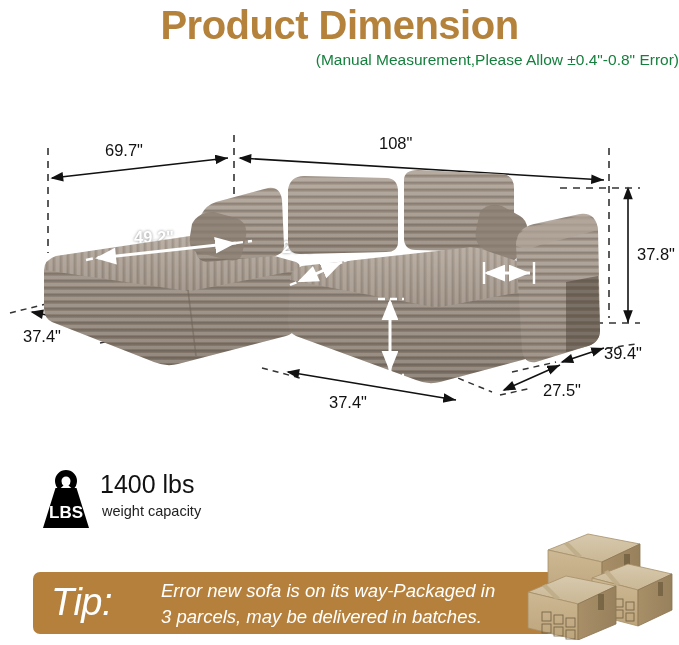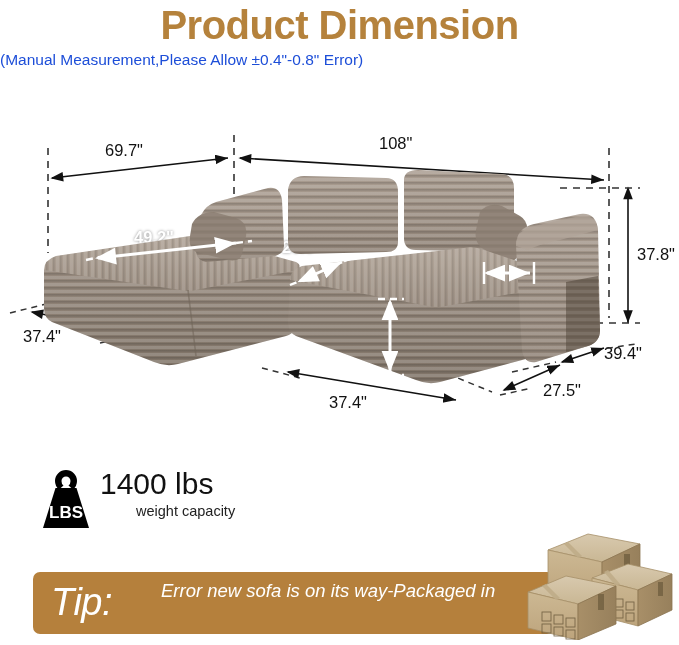--- a/index.html
+++ b/index.html
@@ -10,40 +10,40 @@
   }
   #stage{position:absolute;inset:0;width:679px;height:645px;background:#fff;}
 
   
   .title{
     position:absolute;left:0;top:2px;width:679px;text-align:center;
     font-size:40px;font-weight:700;letter-spacing:-.5px;
     color:#b5823c;line-height:46px;
   }
   .subtitle{
-    position:absolute;left:0;top:50px;width:679px;text-align:left;
-    font-size:15.5px;font-weight:400;color:#1d4ed8;line-height:20px;
+    position:absolute;left:0;top:50px;width:679px;text-align:right;
+    font-size:15.5px;font-weight:400;color:#15803d;line-height:20px;
   }
 
   
   .dim{position:absolute;font-size:16.5px;font-weight:500;color:#111;white-space:nowrap;}
   .dim.w{color:#ffffff;font-weight:700;text-shadow:0 0 3px rgba(0,0,0,.45);}
 
   svg.overlay{position:absolute;left:0;top:0;width:679px;height:645px;overflow:visible;}
   svg.overlay.under{z-index:1;}
   svg.overlay.over{z-index:6;}
 
   
   #sofa{position:absolute;left:0;top:150px;width:679px;height:260px;z-index:3;}
 
   
   .wbox{position:absolute;left:38px;top:466px;width:250px;height:70px;}
   .wicon{position:absolute;left:0;top:2px;width:56px;height:62px;}
-  .wnum{position:absolute;left:62px;top:0px;font-size:30px;font-weight:400;color:#111;line-height:36px;}
-  .wcap{position:absolute;left:64px;top:36px;font-size:14.5px;font-weight:400;color:#222;line-height:18px;margin-left:34px;}
+  .wnum{position:absolute;left:62px;top:0px;font-size:25px;font-weight:400;color:#111;line-height:36px;}
+  .wcap{position:absolute;left:64px;top:36px;font-size:14.5px;font-weight:400;color:#222;line-height:18px;}
 
   
   .tip{
     position:absolute;left:33px;top:572px;width:521px;height:62px;
     background:#b5803c;border-radius:7px;z-index:4;font-style:italic;
   }
   .tipword{
     position:absolute;left:18px;top:4px;font-size:38px;font-weight:400;
     color:#fff;line-height:52px;letter-spacing:-.5px;
   }
@@ -258,20 +258,21 @@
       <text x="28" y="50" text-anchor="middle" fill="#fff" font-family="Liberation Sans, sans-serif" font-size="17" font-weight="700">LBS</text>
     </svg>
     <div class="wnum">1400 lbs</div>
     <div class="wcap">weight capacity</div>
   </div>
 
   <div class="tip">
     <div class="tipword">Tip:</div>
     <div class="tiptext">
       <div>Error new sofa is on its way-Packaged in</div>
+      <div>3 parcels, may be delivered in batches.</div>
     </div>
   </div>
 
   <svg id="boxes" viewBox="0 0 159 112">
 
     <g>
       <path d="M28 22 L68 6 L120 16 L82 34 Z" fill="url(#cardTop)" stroke="#a68f68" stroke-width=".8"></path>
       <path d="M28 22 L82 34 L82 72 L28 60 Z" fill="url(#cardFront)" stroke="#a68f68" stroke-width=".8"></path>
       <path d="M82 34 L120 16 L120 54 L82 72 Z" fill="url(#cardSide)" stroke="#8a7450" stroke-width=".8"></path>
       <path d="M48 14 L62 28 L58 30 L44 16 Z" fill="#bfac88" opacity=".9"></path>

